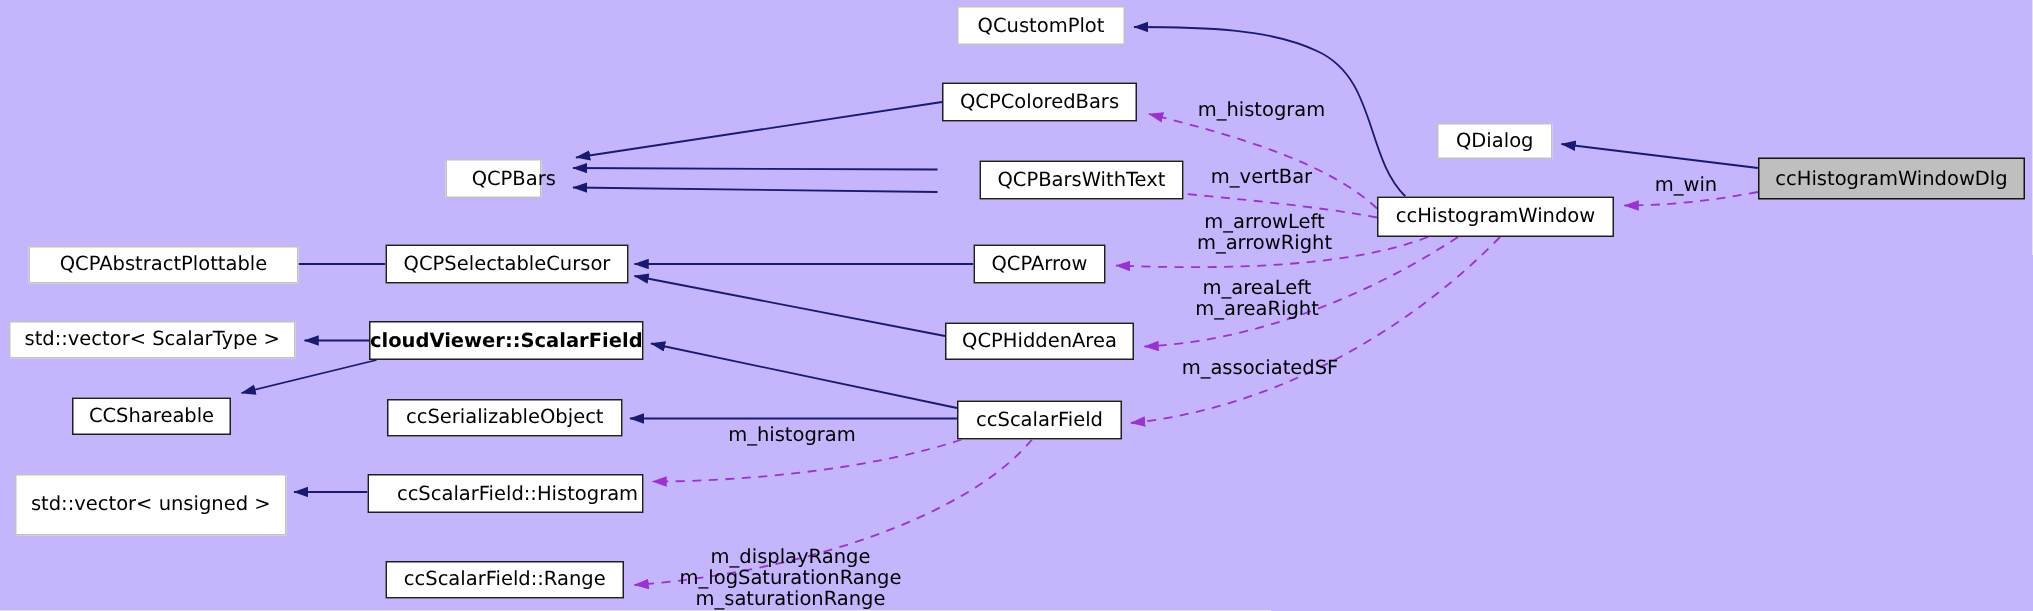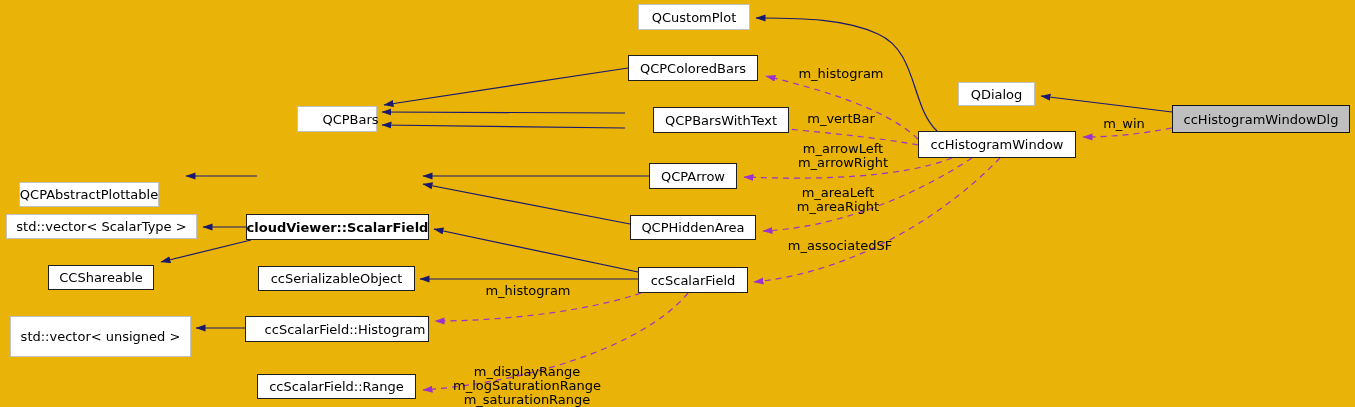--- a/index.html
+++ b/index.html
@@ -1,19 +1,19 @@
 <!DOCTYPE html>
 <html><head>
 <meta charset="utf-8">
 <style>
   html,body{margin:0;padding:0;background:#ffffff;}
   #canvas{
     position:relative;
     width:1355px;height:407px;
-    background:#eab308;
+    background:#c4b5fd;
     font-family:"DejaVu Sans","Liberation Sans",sans-serif;
     font-size:13px;color:#000000;
     overflow:hidden;
   }
   #edges{position:absolute;left:0;top:0;width:1355px;height:407px;}
   .node{
     position:absolute;box-sizing:border-box;
     display:flex;align-items:center;justify-content:center;
     background:#ffffff;border:1px solid #1f1f1f;
     padding:0 6px;white-space:nowrap;cursor:pointer;
@@ -67,30 +67,31 @@
       <path d="M 688 293 C 645 345 532 382 423 390" marker-end="url(#arrow-purple)"></path>
     </g>
   </svg>
 
   <div class="node external" style="left:638px;top:4px;width:112px;height:26px;">QCustomPlot</div>
 
   <div class="node" style="left:628px;top:55px;width:130px;height:26px;">QCPColoredBars</div>
 
   <div class="node" style="left:625px;top:107px;width:136px;height:26px;margin-left:28px;">QCPBarsWithText</div>
 
-  <div class="node external" style="left:297px;top:106px;width:80px;height:26px;padding-left:33px;">QCPBars</div>
+  <div class="node external" style="left:297px;top:106px;width:64px;height:26px;padding-left:33px;">QCPBars</div>
 
   <div class="node external" style="left:958px;top:82px;width:77px;height:24px;">QDialog</div>
 
   <div class="node focus" style="left:1172px;top:105px;width:178px;height:28px;">ccHistogramWindowDlg</div>
 
   <div class="node" style="left:918px;top:131px;width:158px;height:27px;">ccHistogramWindow</div>
 
-  <div class="node external" style="left:19px;top:164px;width:140px;height:25px;margin-top:18px;">QCPAbstractPlottable</div>
+  <div class="node external" style="left:19px;top:164px;width:180px;height:25px;">QCPAbstractPlottable</div>
 
+  <div class="node" style="left:257px;top:163px;width:162px;height:26px;">QCPSelectableCursor</div>
 
   <div class="node" style="left:649px;top:163px;width:88px;height:26px;">QCPArrow</div>
 
   <div class="node external" style="left:6px;top:214px;width:191px;height:25px;">std::vector&lt; ScalarType &gt;</div>
 
   <div class="node" style="left:246px;top:214px;width:183px;height:26px;font-weight:bold;">cloudViewer::ScalarField</div>
 
   <div class="node" style="left:630px;top:215px;width:126px;height:25px;">QCPHiddenArea</div>
 
   <div class="node" style="left:48px;top:265px;width:106px;height:25px;text-align:right;">CCShareable</div>

